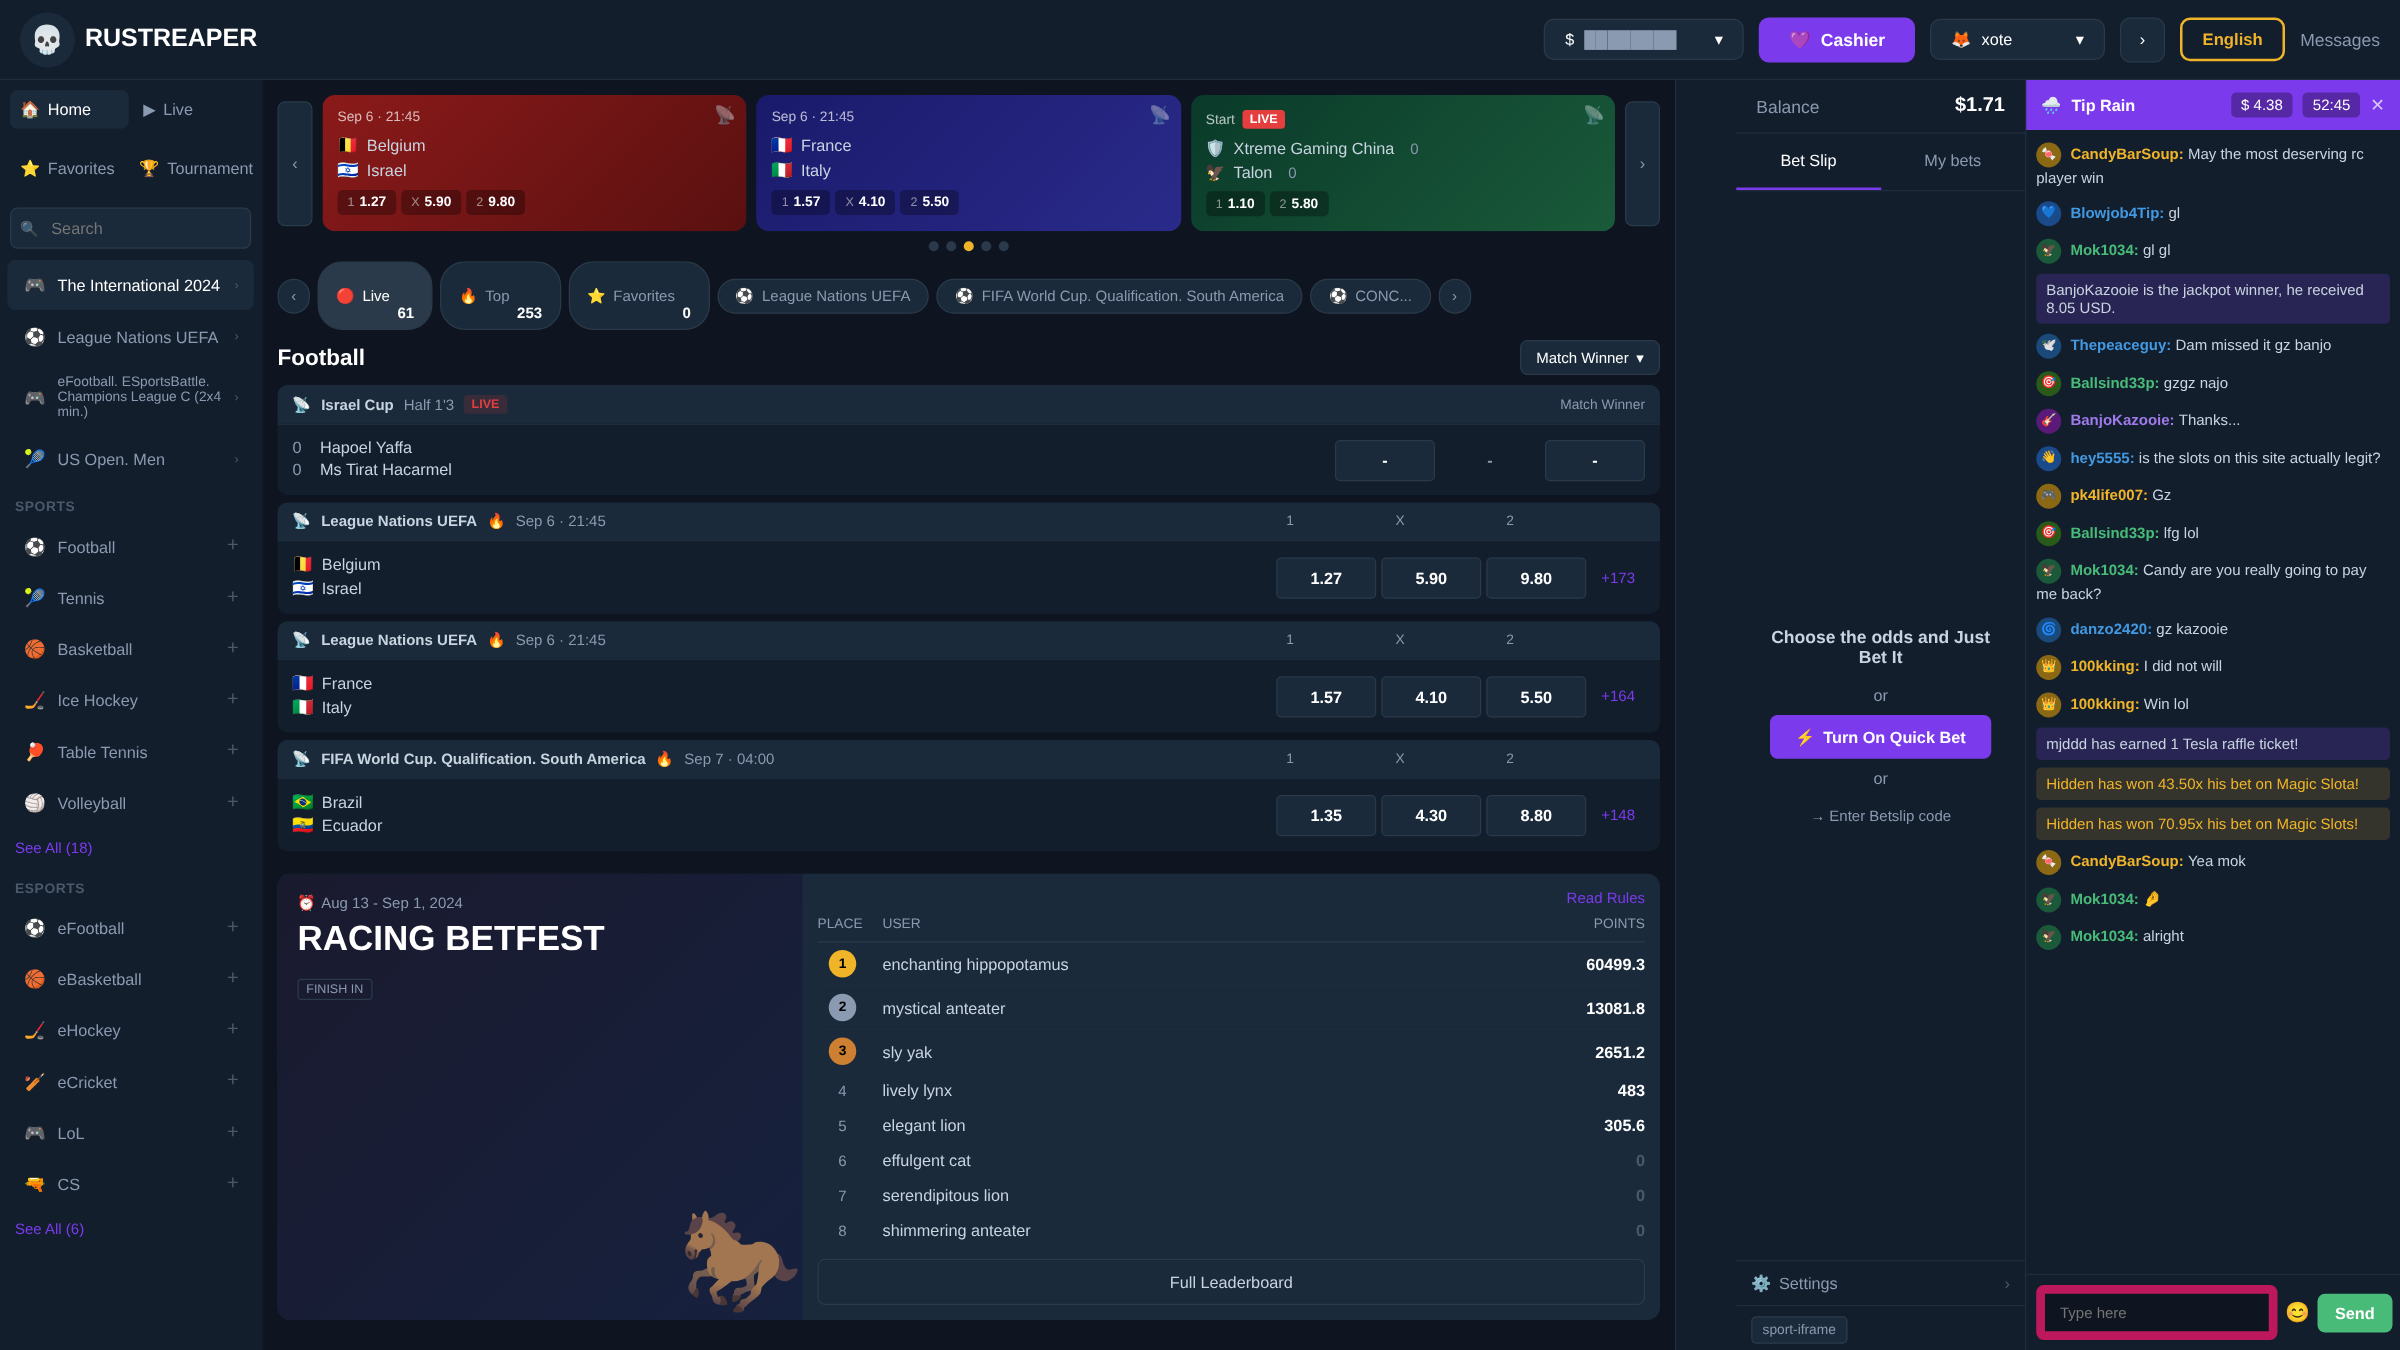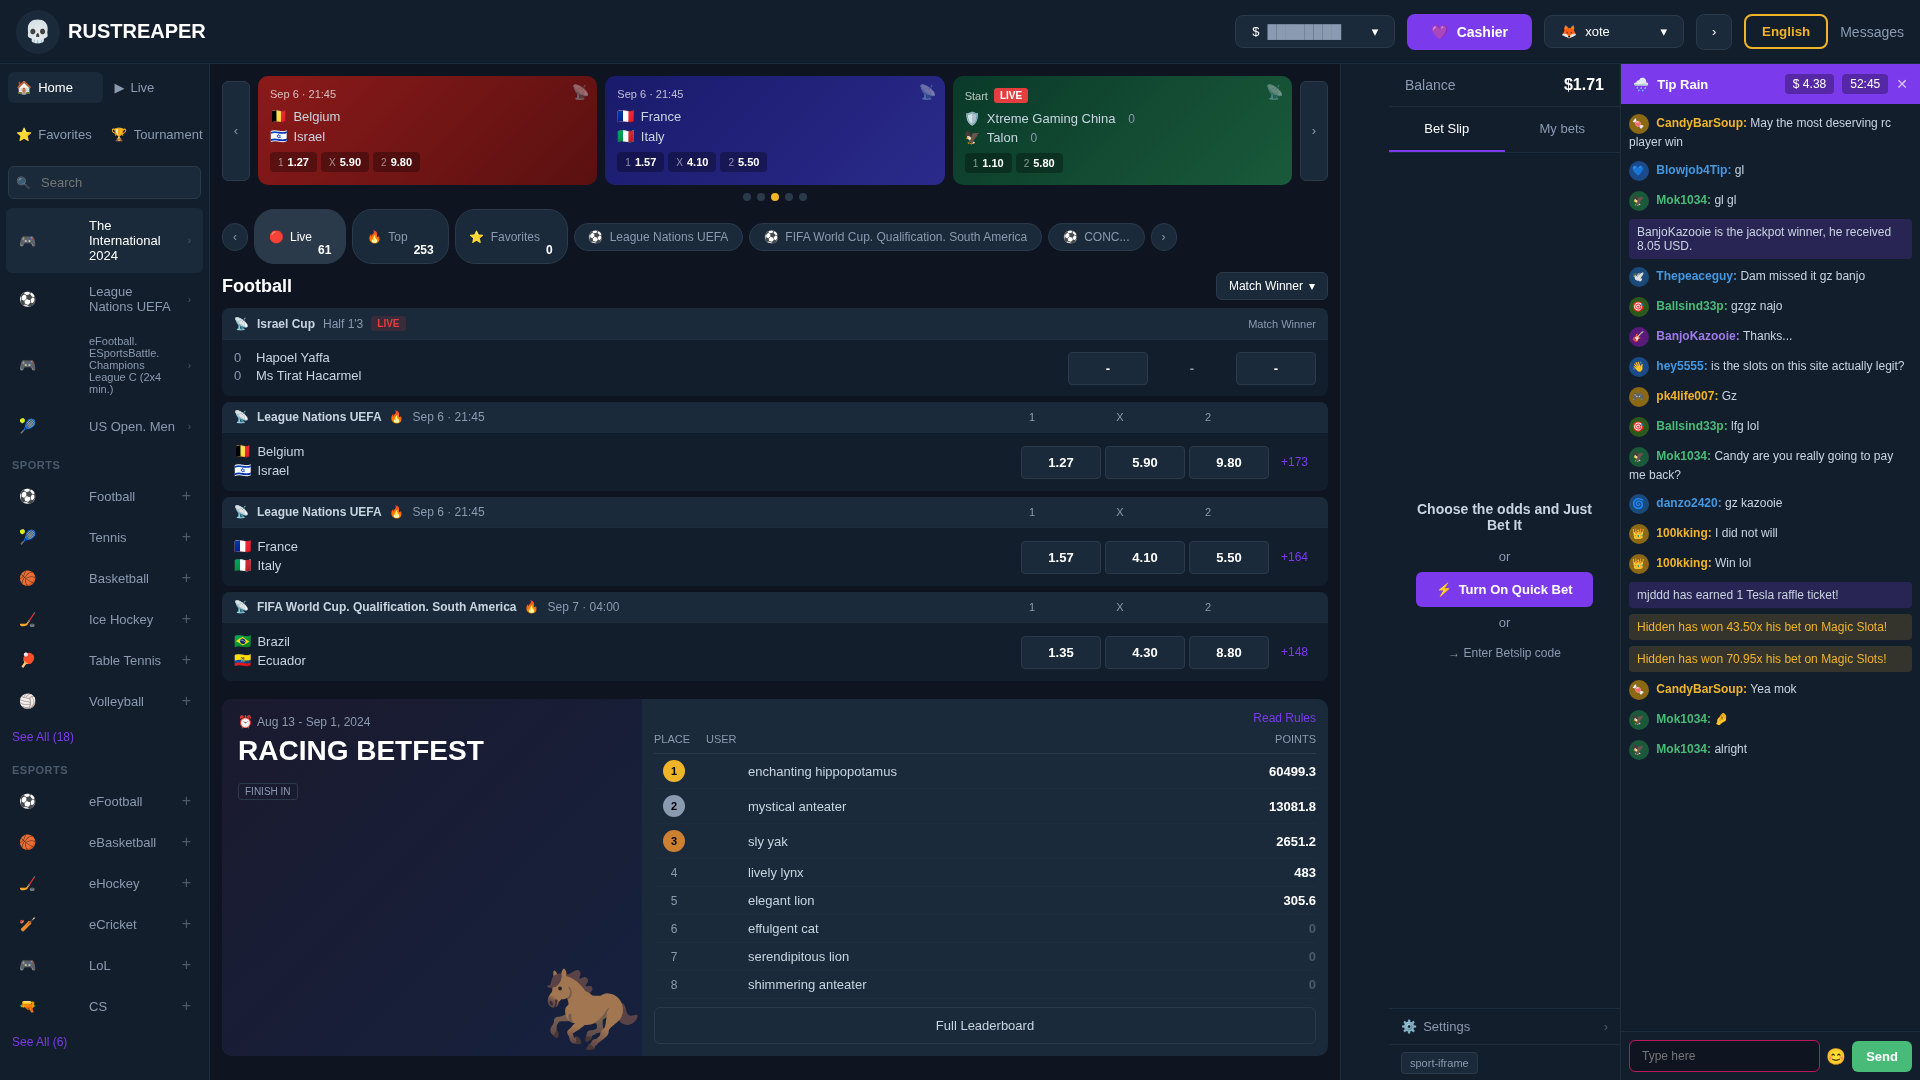--- a/index.html
+++ b/index.html
@@ -31,21 +31,21 @@
     .sidebar-nav-item.active { background: #1a2a3a; color: #fff; }
     
     .sidebar-search { padding: 8px; }
     .sidebar-search input { width: 100%; background: #1a2a3a; border: 1px solid #2a3a4a; border-radius: 6px; padding: 8px 12px 8px 32px; color: #fff; font-size: 13px; outline: none; }
     .search-wrap { position: relative; }
     .search-wrap::before { content: '🔍'; position: absolute; left: 8px; top: 50%; transform: translateY(-50%); font-size: 12px; opacity: 0.5; }
     
     .sidebar-item { padding: 10px 12px; display: flex; align-items: center; gap: 8px; cursor: pointer; color: #8a9ab0; border-radius: 6px; margin: 1px 6px; }
     .sidebar-item.active { background: #1a2a3a; color: #fff; }
     .sidebar-item .item-icon { width: 20px; height: 20px; display: flex; align-items: center; justify-content: center; font-size: 14px; }
-    .sidebar-item .item-name { flex: 1; font-size: 13px; margin-left: 43px; }
+    .sidebar-item .item-name { flex: 1; font-size: 13px; }
     .sidebar-item .item-arrow { color: #4a5a6a; font-size: 10px; }
     .sidebar-item .item-add { color: #4a5a6a; font-size: 16px; }
     
     .sidebar-section { padding: 12px 12px 4px; font-size: 11px; font-weight: 700; color: #4a5a6a; text-transform: uppercase; letter-spacing: 0.5px; }
     .see-all { padding: 8px 12px; color: #7c3aed; font-size: 12px; cursor: pointer; }
 
     
     .main-content { flex: 1; overflow-y: auto; background: #0e1521; }
     .main-content::-webkit-scrollbar { width: 4px; }
     .main-content::-webkit-scrollbar-track { background: #0e1521; }
@@ -126,21 +126,21 @@
     .lb-col.place { width: 40px; }
     .lb-col.user { flex: 1; }
     .lb-col.points { width: 100px; text-align: right; }
     .lb-row { display: flex; gap: 12px; align-items: center; padding: 6px 0; border-bottom: 1px solid #1e2d3d; }
     .lb-place { width: 40px; display: flex; align-items: center; justify-content: center; }
     .place-badge { width: 22px; height: 22px; border-radius: 50%; display: flex; align-items: center; justify-content: center; font-size: 11px; font-weight: 700; }
     .place-1 { background: #f0b429; color: #000; }
     .place-2 { background: #8a9ab0; color: #000; }
     .place-3 { background: #cd7f32; color: #000; }
     .place-num { color: #8a9ab0; font-size: 12px; }
-    .lb-user { flex: 1; font-size: 13px; color: #c8d4e0; margin-left: 42px; }
+    .lb-user { flex: 1; font-size: 13px; color: #c8d4e0; }
     .lb-points { width: 100px; text-align: right; font-size: 13px; font-weight: 600; color: #fff; }
     .lb-points.zero { color: #4a5a6a; }
     .full-lb-btn { width: 100%; background: #1a2a3a; border: 1px solid #2a3a4a; border-radius: 6px; padding: 10px; color: #c8d4e0; font-size: 13px; cursor: pointer; margin-top: 8px; text-align: center; }
     .betslip-tabs { display: flex; border-bottom: 1px solid #1e2d3d; }
     .betslip-tab { flex: 1; padding: 14px 8px; text-align: center; font-size: 13px; color: #8a9ab0; cursor: pointer; border-bottom: 2px solid transparent; }
     .betslip-tab.active { color: #fff; border-bottom-color: #7c3aed; }
     .betslip-body { flex: 1; padding: 16px; display: flex; flex-direction: column; align-items: center; justify-content: center; text-align: center; }
     .betslip-hint { color: #c8d4e0; font-size: 14px; font-weight: 600; margin-bottom: 8px; }
     .betslip-or { color: #8a9ab0; margin: 8px 0; font-size: 13px; text-align: center; }
     .quick-bet-btn { background: #7c3aed; border: none; border-radius: 6px; padding: 10px 20px; color: #fff; font-size: 13px; font-weight: 600; cursor: pointer; display: flex; align-items: center; gap: 6px; }
@@ -166,21 +166,21 @@
     .chat-user.gold { color: #f0b429; }
     .chat-user.blue { color: #4299e1; }
     .chat-user.green { color: #48bb78; }
     .chat-user.purple { color: #9f7aea; }
     .chat-text { color: #c8d4e0; }
     .chat-avatar { width: 20px; height: 20px; border-radius: 50%; display: inline-flex; align-items: center; justify-content: center; font-size: 10px; margin-right: 4px; vertical-align: middle; }
     .chat-system { background: rgba(124,58,237,0.2); border-radius: 4px; padding: 6px 8px; font-size: 12px; color: #c8d4e0; }
     .chat-system.gold { background: rgba(240,180,41,0.15); color: #f0b429; }
     
     .chat-input-row { padding: 8px; border-top: 1px solid #1e2d3d; display: flex; gap: 6px; align-items: center; }
-    .chat-input { flex: 1; background: #0e1521; border: 1px solid #be185d; border-radius: 6px; padding: 8px 12px; color: #fff; font-size: 12px; outline: none; }
+    .chat-input { flex: 1; background: #0e1521; border: 7px solid #be185d; border-radius: 6px; padding: 8px 12px; color: #fff; font-size: 12px; outline: none; }
     .emoji-btn { color: #8a9ab0; cursor: pointer; font-size: 16px; }
     .send-btn { background: #48bb78; border: none; border-radius: 6px; padding: 8px 14px; color: #fff; font-weight: 700; font-size: 13px; cursor: pointer; }
     .balance-header { padding: 12px 16px; display: flex; justify-content: space-between; align-items: center; border-bottom: 1px solid #1e2d3d; }
     .balance-label { font-size: 14px; color: #8a9ab0; }
     .balance-amount { font-size: 16px; font-weight: 700; color: #fff; }
   </style>
 </head>
 <body>
 
 <div class="header">

